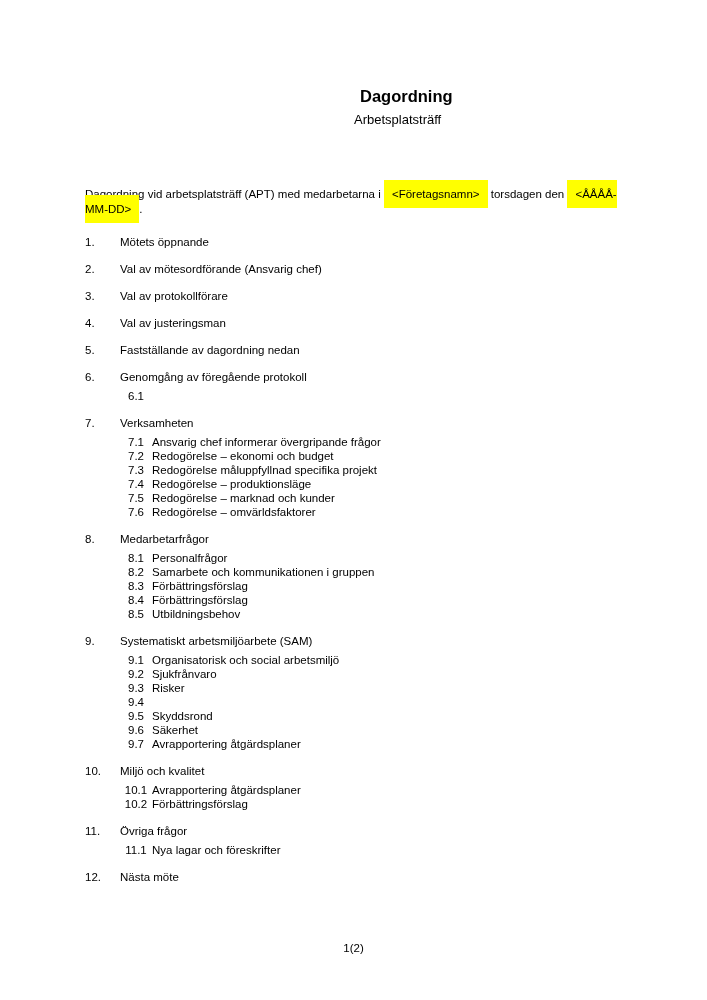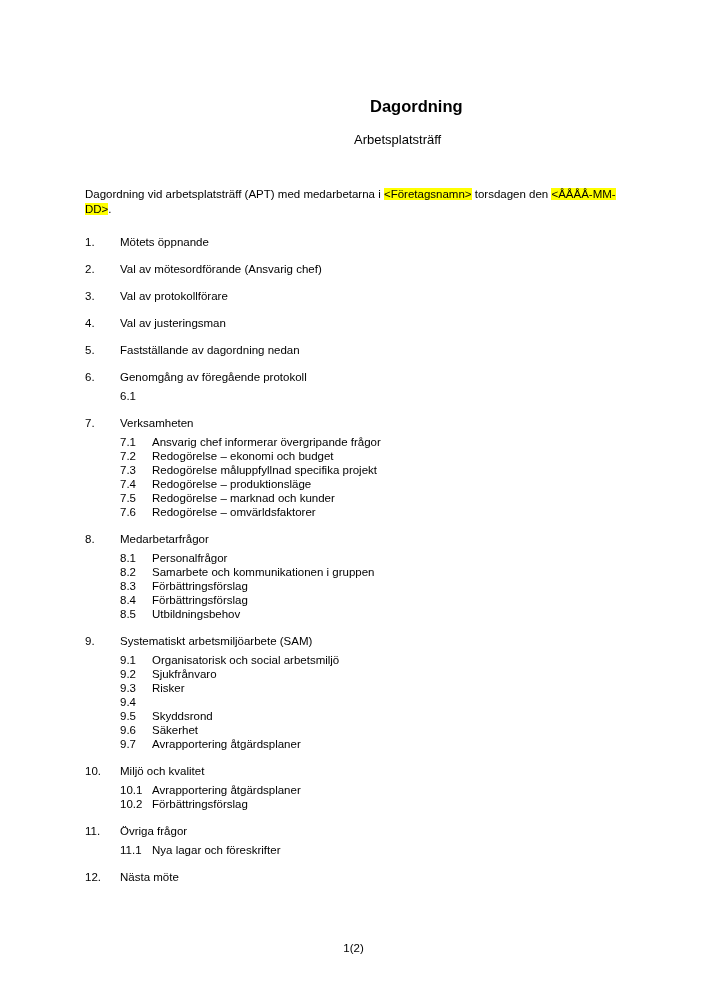--- a/index.html
+++ b/index.html
@@ -6,40 +6,40 @@
   .page {
     position: relative;
     width: 707px;
     height: 1000px;
     background: #ffffff;
     color: #000000;
     font-family: "Liberation Sans", sans-serif;
     overflow: hidden;
   }
   .title-block { position: absolute; left: 354px; top: 80px; }
-  .doc-title   { font-size: 16.5px; font-weight: bold; line-height: 20px; margin: 16px; }
+  .doc-title   { font-size: 16.5px; font-weight: bold; line-height: 20px; margin: 6px; }
   .doc-subtitle{ font-size: 13px; line-height: 15px; margin: 0; }
 
   .content {
     position: absolute;
     left: 85px;
     top: 187px;
     width: 537px;
     font-size: 11.5px;
   }
   .intro { margin: 0; line-height: 15px; }
-  mark { background: #ffff00; color: #000000; padding: 0; }
+  mark { background: #ffff00; color: #000000; padding: 8px; }
 
   .agenda { display: flex; flex-direction: column; margin-top: 18px; }
   .group { display: flex; flex-direction: column; }
   .group + .group { margin-top: 13px; }
   .item { display: flex; line-height: 14px; }
   .item .num { width: 35px; flex: none; }
   .subitems { display: flex; flex-direction: column; margin-top: 5px; }
-  .subitem { display: flex; line-height: 14px; padding-left: 35px; }
+  .subitem { display: flex; line-height: 14px; padding-left: 35px; text-align: center; }
   .subitem .num { width: 32px; flex: none; }
 
   .page-footer {
     position: absolute;
     top: 941px;
     left: 0;
     width: 100%;
     text-align: center;
     font-size: 11.5px;
     line-height: 14px;

